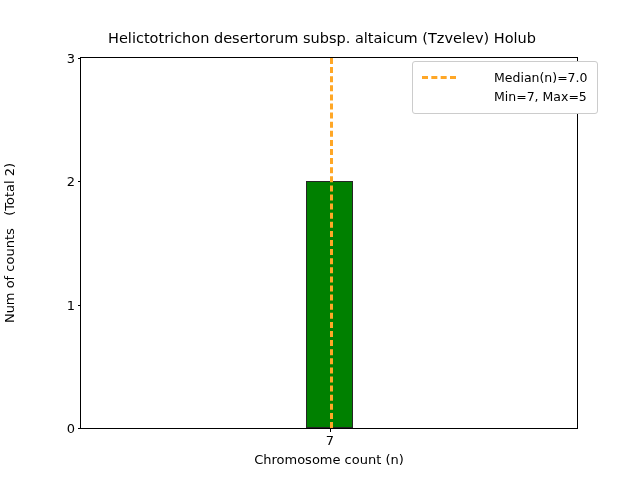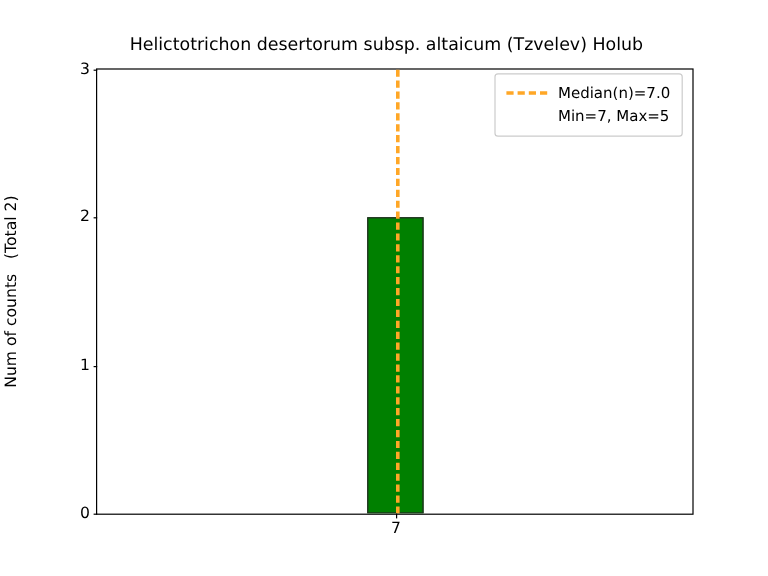--- a/index.html
+++ b/index.html
@@ -172,20 +172,21 @@
     flex: 0 0 34px;
   }
   .legend-sample.blank {
     border-top-color: transparent;
   }
   .legend-text {
     font-size: 12.5px;
     line-height: 19px;
     color: #000000;
     white-space: nowrap;
+    margin-left: 29px;
   }
 </style>
 </head>
 <body>
 
 <div id="figure">
 
   <div id="chart-title">Helictotrichon desertorum subsp. altaicum (Tzvelev) Holub</div>
 
   <div id="ylabel">Num of counts   (Total 2)</div>
@@ -227,14 +228,15 @@
         <span class="legend-text">Median(n)=7.0</span>
       </div>
       <div class="legend-row">
         <span class="legend-sample blank"></span>
         <span class="legend-text">Min=7, Max=5</span>
       </div>
     </div>
 
   </div>
 
+  <div id="xlabel">Chromosome count (n)</div>
 
 </div>
 
 </body></html>

